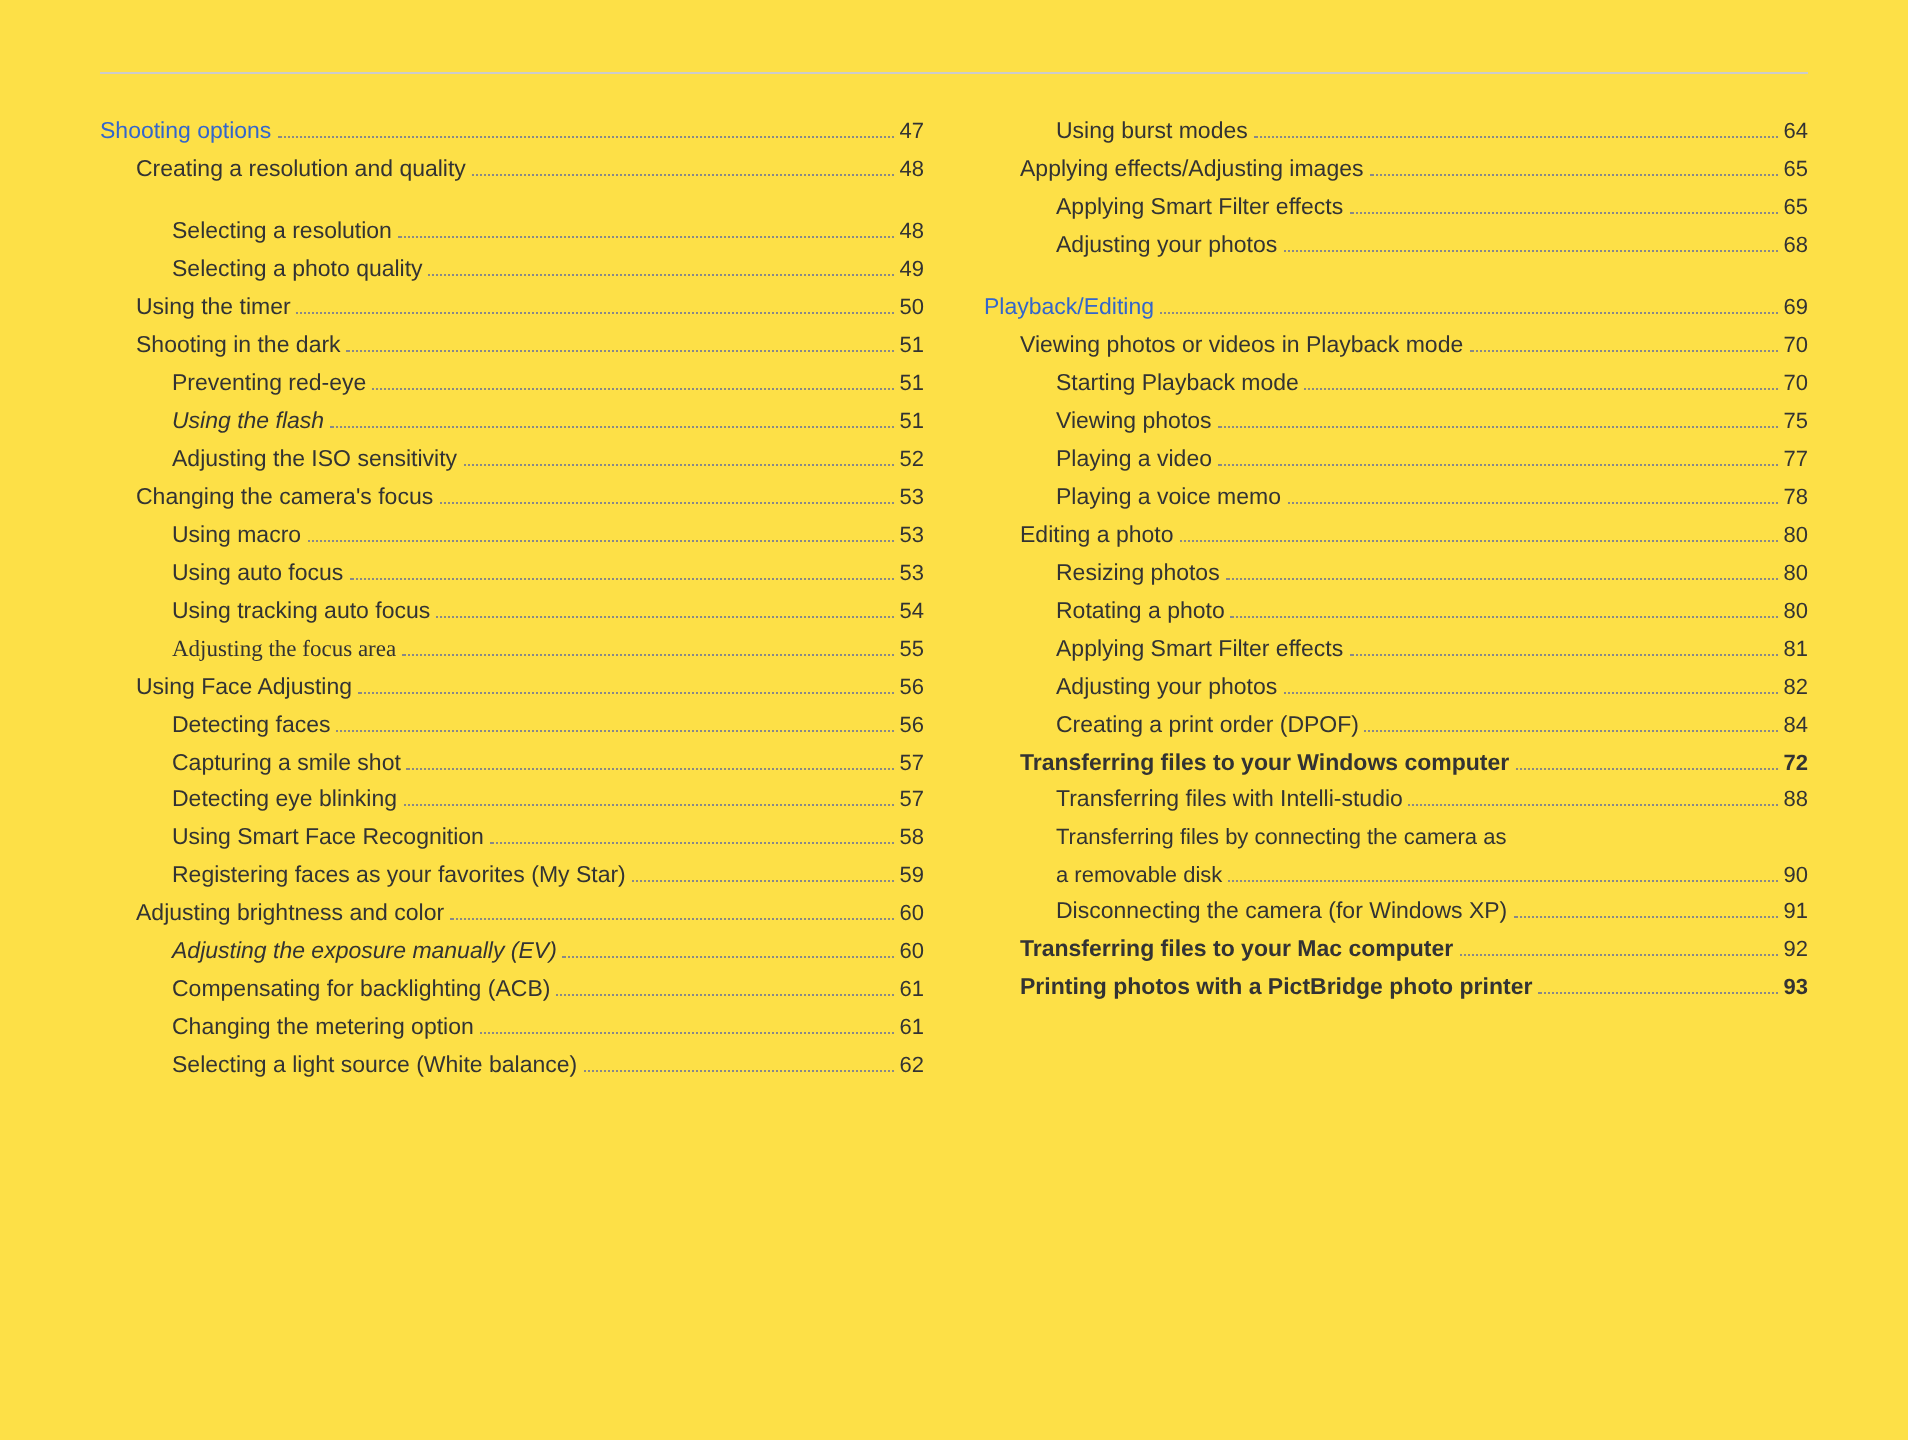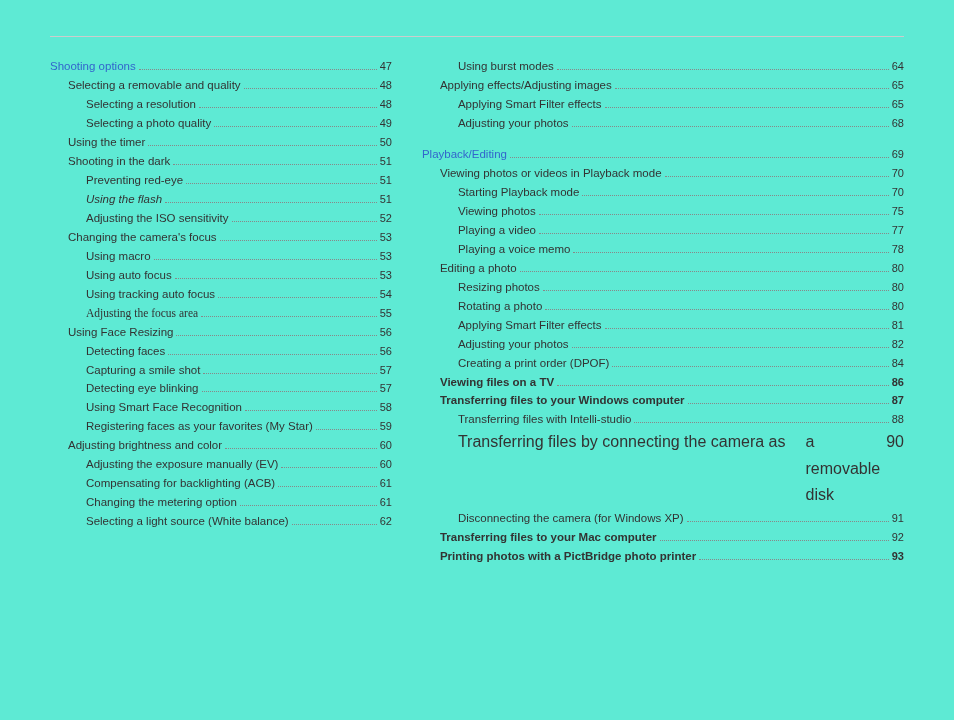--- a/index.html
+++ b/index.html
@@ -9,21 +9,21 @@
       font-family: Arial, Helvetica, sans-serif;
       width: 954px;
       height: 720px;
       overflow: hidden;
       position: relative;
     }
 
     .page {
       width: 954px;
       height: 720px;
-      background: #5eead4;
+      background: #fde047;
       padding: 30px 50px 30px 50px;
       position: relative;
     }
 
     .header {
       border-bottom: 1px solid #ccc;
       padding-bottom: 6px;
       margin-bottom: 20px;
     }
 
@@ -103,27 +103,27 @@
     <div class="col" id="left-col">
         <div class="toc-entry">
           <div class="entry-left" style="padding-left: 0px; flex-shrink: 0; max-width: 82%; display: flex; align-items: baseline;">
             <span class="entry-text" style="color: rgb(51, 102, 204);">Shooting options</span>
           </div>
           <span class="dots"></span>
           <span class="page-num">47</span>
         </div>
         <div class="toc-entry">
           <div class="entry-left" style="padding-left: 18px; flex-shrink: 0; max-width: 82%; display: flex; align-items: baseline;">
-            <span class="entry-text">Selecting a removable and quality</span>
+            <span class="entry-text">Creating a resolution and quality</span>
           </div>
           <span class="dots"></span>
           <span class="page-num">48</span>
         </div>
         <div class="toc-entry">
-          <div class="entry-left" style="padding-left: 36px; flex-shrink: 0; max-width: 82%; display: flex; align-items: flex-end;">
+          <div class="entry-left" style="padding-left: 36px; flex-shrink: 0; max-width: 82%; display: flex; align-items: flex-end; margin-top: 12px;">
             <span class="entry-text">Selecting a resolution</span>
           </div>
           <span class="dots"></span>
           <span class="page-num">48</span>
         </div>
         <div class="toc-entry">
           <div class="entry-left" style="padding-left: 36px; flex-shrink: 0; max-width: 82%; display: flex; align-items: baseline;">
             <span class="entry-text">Selecting a photo quality</span>
           </div>
           <span class="dots"></span>
@@ -194,21 +194,21 @@
         </div>
         <div class="toc-entry">
           <div class="entry-left" style="padding-left: 36px; flex-shrink: 0; max-width: 82%; display: flex; align-items: baseline; font-family: Liberation Serif, serif;">
             <span class="entry-text">Adjusting the focus area</span>
           </div>
           <span class="dots"></span>
           <span class="page-num">55</span>
         </div>
         <div class="toc-entry">
           <div class="entry-left" style="padding-left: 18px; flex-shrink: 0; max-width: 82%; display: flex; align-items: baseline;">
-            <span class="entry-text">Using Face Resizing</span>
+            <span class="entry-text">Using Face Adjusting</span>
           </div>
           <span class="dots"></span>
           <span class="page-num">56</span>
         </div>
         <div class="toc-entry">
           <div class="entry-left" style="padding-left: 36px; flex-shrink: 0; max-width: 82%; display: flex; align-items: baseline;">
             <span class="entry-text">Detecting faces</span>
           </div>
           <span class="dots"></span>
           <span class="page-num">56</span>
@@ -242,21 +242,21 @@
           <span class="page-num">59</span>
         </div>
         <div class="toc-entry">
           <div class="entry-left" style="padding-left: 18px; flex-shrink: 0; max-width: 82%; display: flex; align-items: baseline;">
             <span class="entry-text">Adjusting brightness and color</span>
           </div>
           <span class="dots"></span>
           <span class="page-num">60</span>
         </div>
         <div class="toc-entry">
-          <div class="entry-left" style="padding-left: 36px; flex-shrink: 0; max-width: 82%; display: flex; align-items: center;">
+          <div class="entry-left" style="padding-left: 36px; flex-shrink: 0; max-width: 82%; display: flex; align-items: center; font-style: italic;">
             <span class="entry-text">Adjusting the exposure manually (EV)</span>
           </div>
           <span class="dots"></span>
           <span class="page-num">60</span>
         </div>
         <div class="toc-entry">
           <div class="entry-left" style="padding-left: 36px; flex-shrink: 0; max-width: 82%; display: flex; align-items: baseline;">
             <span class="entry-text">Compensating for backlighting (ACB)</span>
           </div>
           <span class="dots"></span>
@@ -387,40 +387,33 @@
         </div>
         <div class="toc-entry">
           <div class="entry-left" style="padding-left: 36px; flex-shrink: 0; max-width: 82%; display: flex; align-items: baseline;">
             <span class="entry-text">Creating a print order (DPOF)</span>
           </div>
           <span class="dots"></span>
           <span class="page-num">84</span>
         </div>
         <div class="toc-entry">
           <div class="entry-left" style="padding-left: 18px; flex-shrink: 0; max-width: 82%; display: flex; align-items: baseline;">
-            <span class="entry-text" style="font-weight: bold;">Viewing files on a TV</span>
-          </div>
-          <span class="dots"></span>
-          <span class="page-num" style="font-weight: bold;">86</span>
-        </div>
-        <div class="toc-entry">
-          <div class="entry-left" style="padding-left: 18px; flex-shrink: 0; max-width: 82%; display: flex; align-items: baseline;">
             <span class="entry-text" style="font-weight: bold;">Transferring files to your Windows computer</span>
           </div>
           <span class="dots"></span>
-          <span class="page-num" style="font-weight: bold;">87</span>
+          <span class="page-num" style="font-weight: bold;">72</span>
         </div>
         <div class="toc-entry">
           <div class="entry-left" style="padding-left: 36px; flex-shrink: 0; max-width: 82%; display: flex; align-items: baseline;">
             <span class="entry-text">Transferring files with Intelli-studio</span>
           </div>
           <span class="dots"></span>
           <span class="page-num">88</span>
         </div>
-        <div style="padding-left: 36px; font-size: 16px; line-height: 1.65; display: flex; flex-direction: row; gap: 20px;">
+        <div style="padding-left: 36px; font-size: 11px; line-height: 1.65; display: flex; flex-direction: column;">
           <div style="display: flex; justify-content: space-between; align-items: baseline;">
             <span style="white-space: nowrap;">Transferring files by connecting the camera as</span>
           </div>
           <div style="display: flex; justify-content: space-between; align-items: baseline;">
             <span>a removable disk</span>
             <span class="dots" style="flex: 1 1 0%; border-bottom: 1px dotted rgb(136, 136, 136); margin: 0px 3px 2px;"></span>
             <span class="page-num">90</span>
           </div>
         </div>
         <div class="toc-entry">

